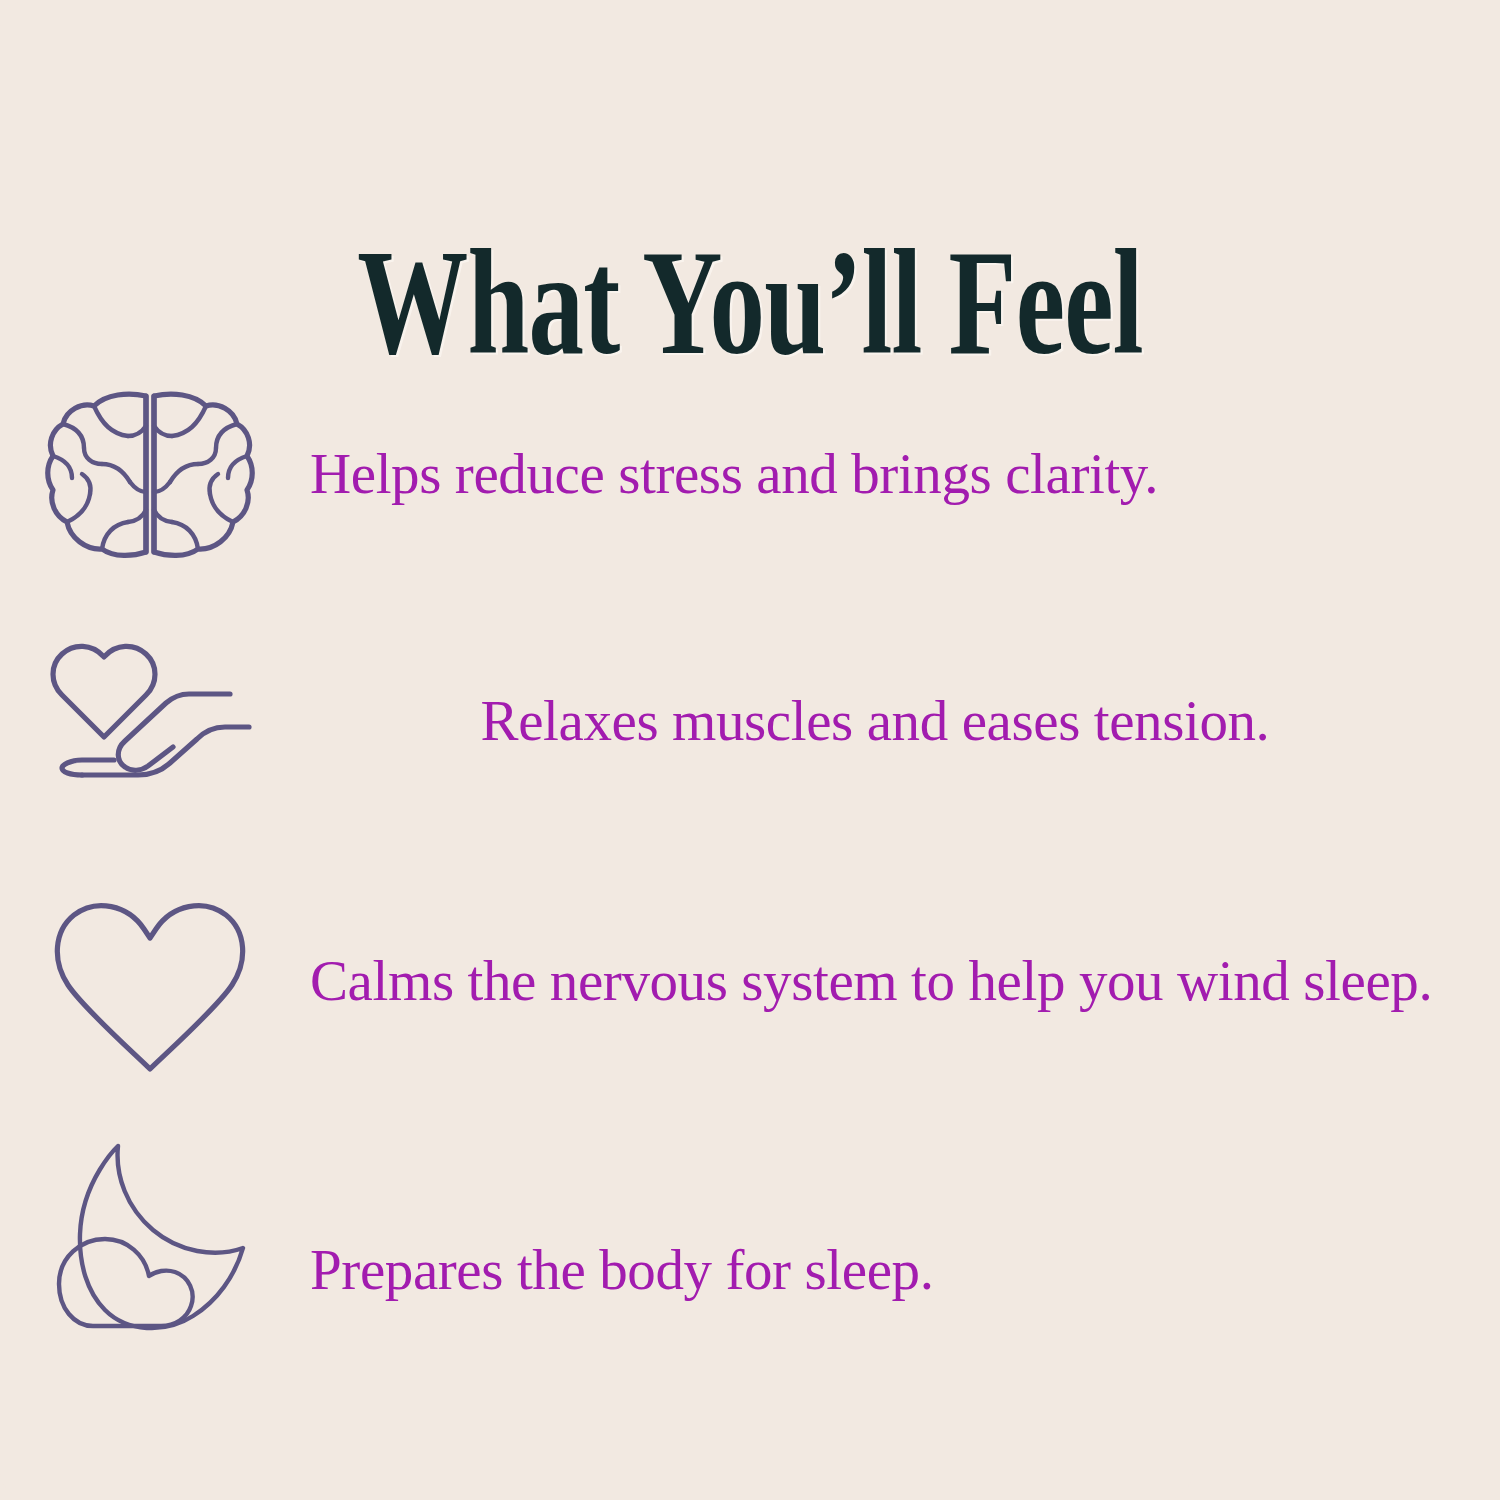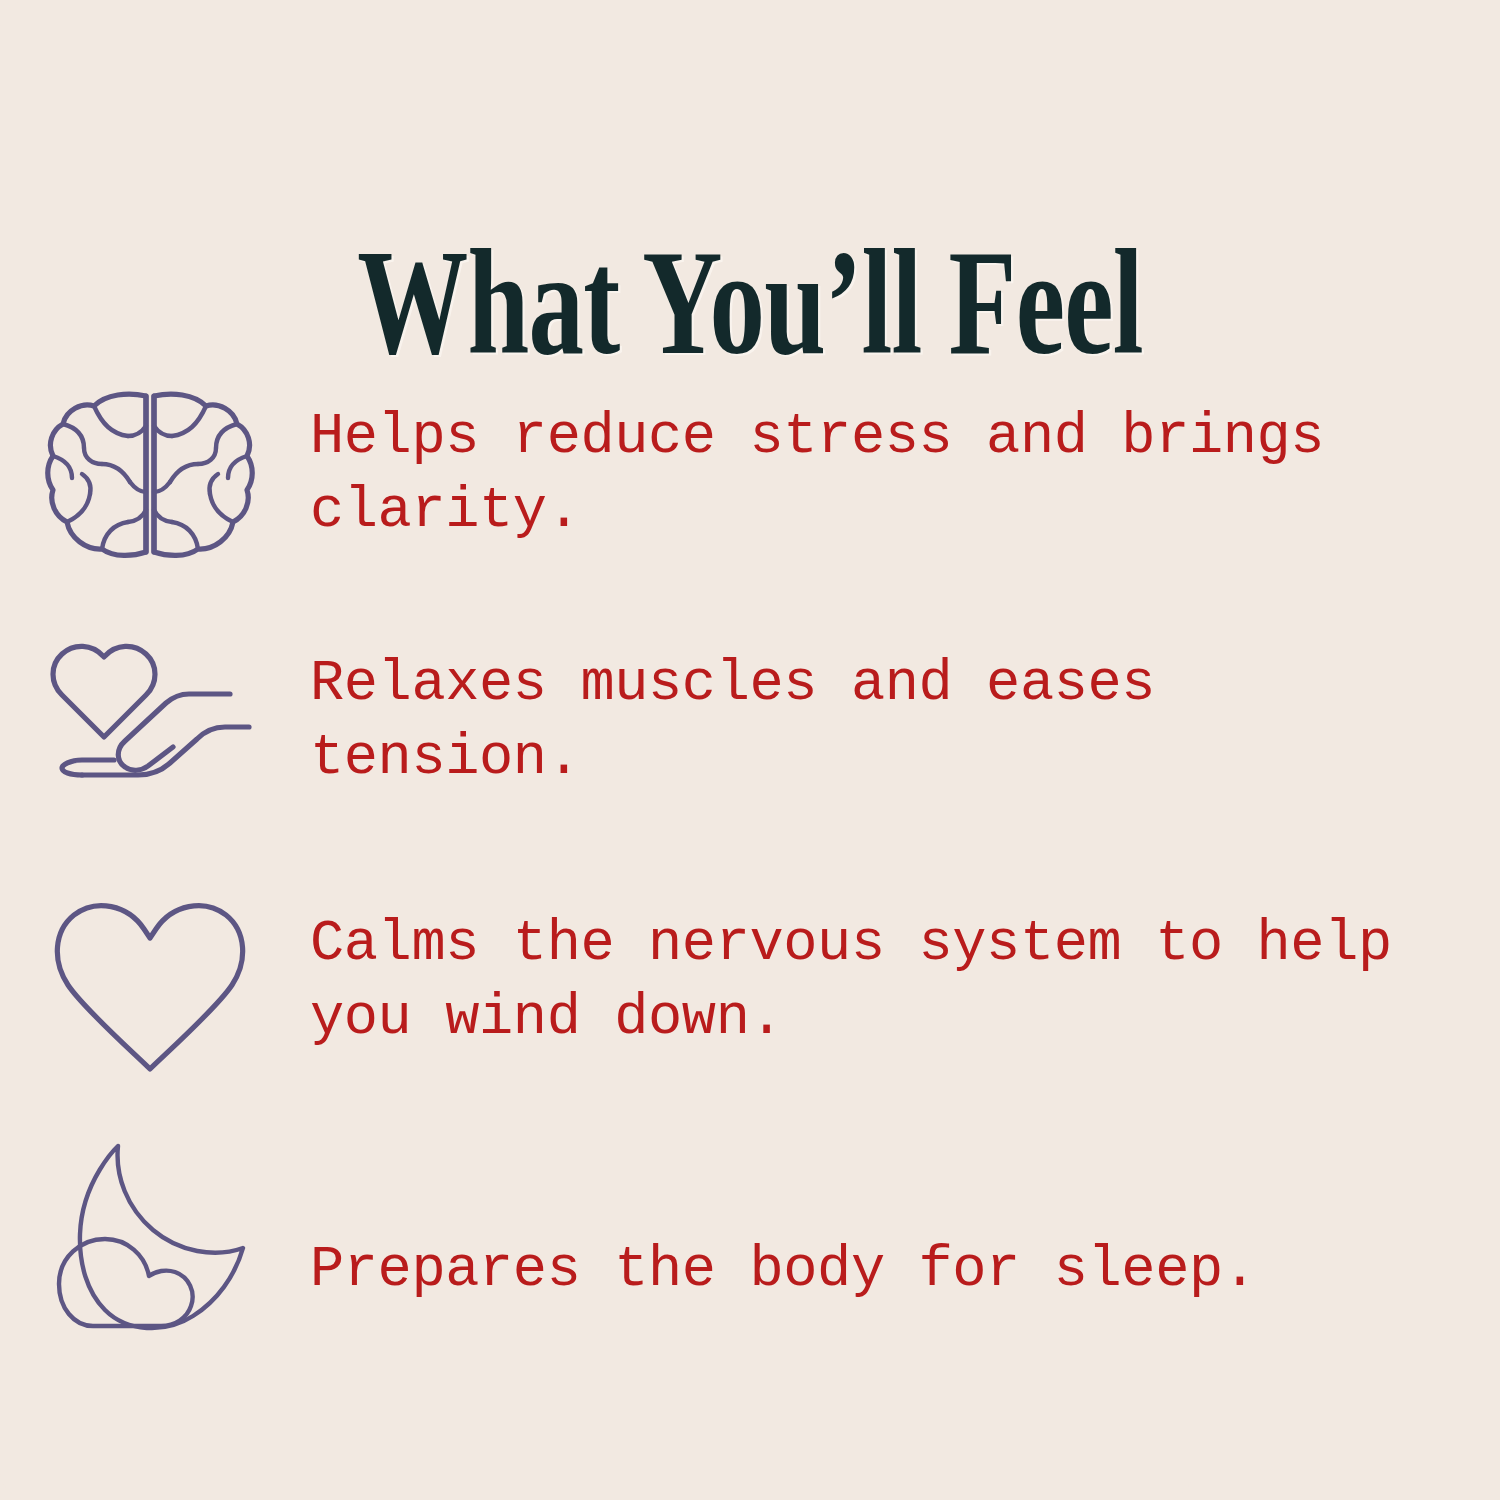--- a/index.html
+++ b/index.html
@@ -81,31 +81,31 @@
     stroke: #5d5684;
     stroke-width: 4.4;
     stroke-linecap: round;
     stroke-linejoin: round;
   }
 
   .text-cell {
     flex: 1 1 auto;
     padding-left: 10px;
     padding-right: 60px;
-    color: #b91c1c;
-    font-family: Liberation Mono, monospace;
+    color: #a21caf;
+    font-family: Liberation Serif, serif;
     font-weight: 400;
     font-size: 57px;
     line-height: 1.30;
     letter-spacing: -0.4px;
   }
 
   
   .row-1 { height: 244px; }
-  .row-2 { height: 250px; }
+  .row-2 { height: 250px; text-align: center; }
   .row-3 { height: 270px; }
   .row-4 { height: 250px; }
 
   .row-1 .icon-cell { margin-top: 0px; }
   .row-2 .icon-cell { margin-top: 0px; }
   .row-3 .icon-cell { margin-top: 10px; }
   .row-4 .icon-cell { align-self: flex-start; margin-top: 16px; }
   .row-4 .text-cell { margin-top: 58px; }
 </style>
 </head>
@@ -211,21 +211,21 @@
                    C 86 158, 34 112, 18 88
                    C 2 64, 4 34, 24 18
                    C 46 1, 78 8, 94 32
                    L 100 41
                    L 106 32
                    C 122 8, 154 1, 176 18
                    C 196 34, 198 64, 182 88
                    C 166 112, 114 158, 100 172 Z"></path>
         </svg>
       </div>
-      <div class="text-cell">Calms the nervous system to help you wind down.</div>
+      <div class="text-cell">Calms the nervous system to help you wind sleep.</div>
     </div>
 
     <div class="row row-4">
       <div class="icon-cell">
         <svg width="222" height="206" viewBox="0 0 222 206" aria-hidden="true">
 
           <path class="icon-stroke-thin" d="M79 14
                    C 79 14, 43 48, 41 102
                    C 40 132, 48 160, 66 178
                    C 88 200, 126 202, 154 184

